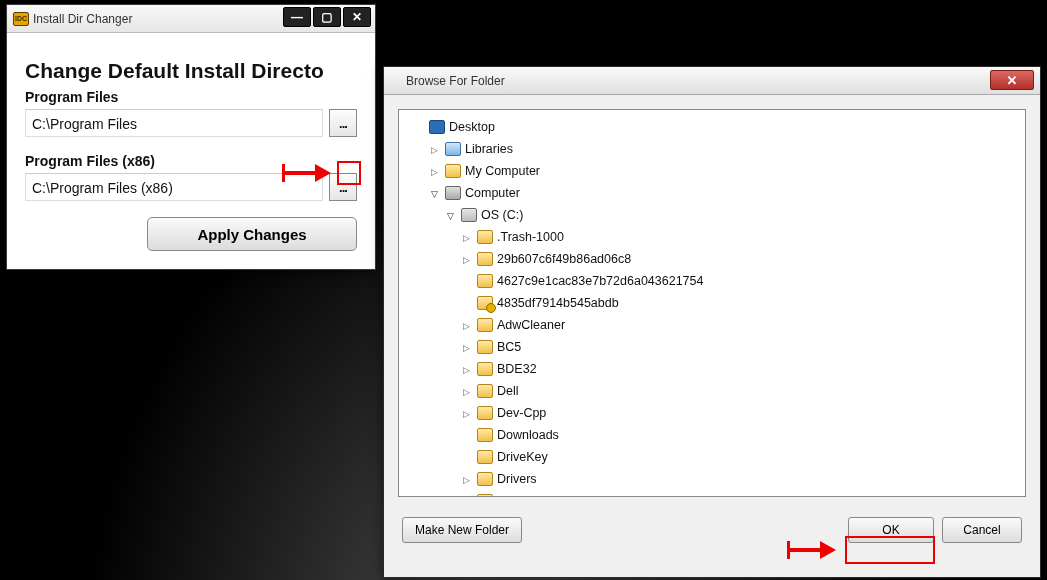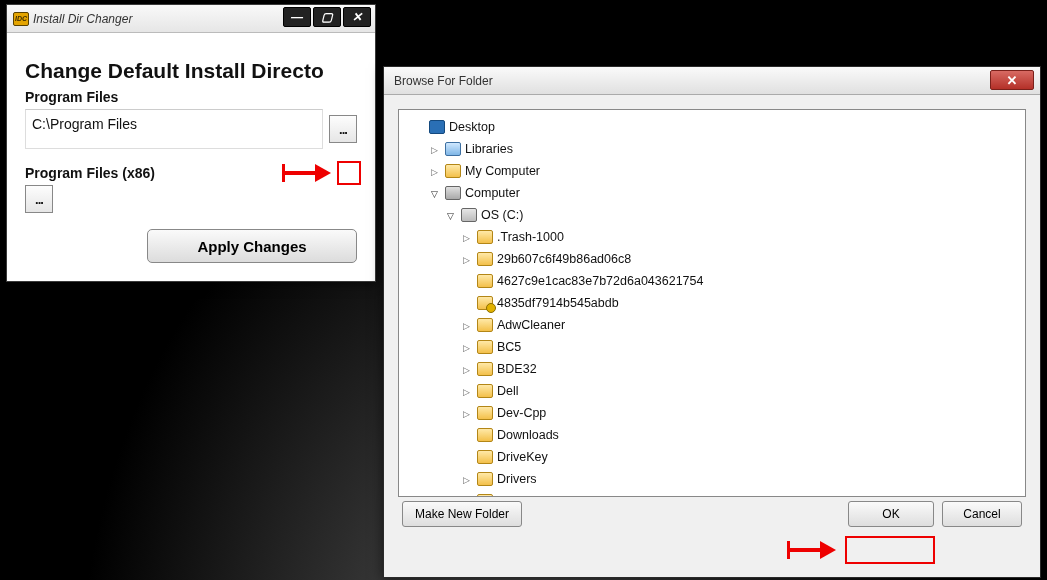--- a/index.html
+++ b/index.html
@@ -21,21 +21,20 @@
     border:1px solid #3a3a3a;
     box-shadow:0 2px 10px rgba(0,0,0,0.6);
   }
   .w1-titlebar {
     height:28px;
     background:linear-gradient(#f9f9f9,#e6e6e6);
     border-bottom:1px solid #bbb;
     display:flex; align-items:center;
     padding-left:6px;
     position:relative;
-    font-style:italic;
   }
   .w1-title-icon {
     width:16px; height:14px; margin-right:4px;
     background:#e4a400; border:1px solid #5a4100; border-radius:2px;
     display:flex; align-items:center; justify-content:center;
     font-size:7px; font-weight:bold; color:#3b2a00;
   }
   .w1-title { font-size:12px; color:#333; }
   .w1-btns {
     position:absolute; right:4px; top:2px; display:flex; gap:2px;
@@ -50,21 +49,21 @@
   .w1-btn.close { background:#222; }
   .w1-body { padding:22px 18px 18px 18px; }
   .w1-h1 {
     font-size:21px; font-weight:700; margin:4px 0 6px 0;
     white-space:nowrap; overflow:hidden;
   }
   .w1-sub { font-size:14px; line-height:1.35; margin-bottom:16px; }
   .w1-label { font-size:14px; font-weight:700; margin-bottom:4px; }
   .w1-row { display:flex; align-items:center; gap:6px; margin-bottom:16px; }
   .w1-input {
-    flex:1; height:40px; line-height:28px;
+    flex:1; height:28px; line-height:28px;
     padding:0 6px;
     border:1px solid #ddd; border-top-color:#ccc;
     font-size:14px; background:#fff;
   }
   .w1-browse {
     width:28px; height:28px;
     border:1px solid #888;
     background:linear-gradient(#fdfdfd,#e6e6e6);
     display:flex; align-items:center; justify-content:center;
     font-weight:bold; cursor:pointer;
@@ -90,21 +89,21 @@
     position:absolute; left:383px; top:66px; width:658px; height:512px;
     background:#f0f0f0;
     border:1px solid #2a2a2a;
     box-shadow:0 2px 12px rgba(0,0,0,0.6);
   }
   .w2-titlebar {
     height:28px;
     background:linear-gradient(#fafafa,#e0e0e0);
     border-bottom:1px solid #aaa;
     display:flex; align-items:center;
-    padding-left:10px; font-size:12px; color:#333;
+    padding-left:22px; font-size:12px; color:#333;
     position:relative;
   }
   .w2-close {
     position:absolute; right:6px; top:3px;
     width:44px; height:20px;
     background:linear-gradient(#d86a63,#b43028);
     border:1px solid #7a201a; border-radius:2px;
     color:#fff; font-weight:bold;
     display:flex; align-items:center; justify-content:center;
     cursor:pointer; font-size:13px;
@@ -138,21 +137,21 @@
   .ficon.library { background:linear-gradient(#cfe8ff,#7fb6e6); border-color:#3d6fa1; }
   .ficon.computer{ background:linear-gradient(#e0e0e0,#a9a9a9); border-color:#666; }
   .ficon.drive   { background:linear-gradient(#e6e6e6,#bcbcbc); border-color:#666; }
   .ficon.locked::after{
     content:""; position:absolute; right:-4px; bottom:-4px;
     width:8px; height:8px; background:#e2b200; border:1px solid #8a6d00; border-radius:50%;
   }
   .tree-row .lbl { }
   .w2-footer {
     display:flex; align-items:flex-end; gap:8px;
-    padding:4px 4px 0 4px;
+    padding:20px 4px 0 4px;
   }
   .w2-footer .spaceflex { flex:1; }
   .btn {
     height:26px; padding:0 12px;
     border:1px solid #888; border-radius:3px;
     background:linear-gradient(#fafafa,#dedede);
     font-size:12px; cursor:pointer;
     min-width:80px;
   }
   .btn.ok { min-width:86px; }
@@ -180,20 +179,21 @@
     <div class="w1-h1">Change Default Install Directo</div>
 
     <div class="w1-label">Program Files</div>
     <div class="w1-row">
       <div class="w1-input">C:\Program Files</div>
       <div class="w1-browse">...</div>
     </div>
 
     <div class="w1-label">Program Files (x86)</div>
     <div class="w1-row">
+      <div class="w1-input">C:\Program Files (x86)</div>
       <div class="w1-browse">...</div>
     </div>
 
     <button class="w1-apply">Apply Changes</button>
   </div>
 </div>
 
 <svg class="red-arrow" style="left:281px; top:160px; width:50px; height:26px;">
   <line x1="2" y1="13" x2="34" y2="13" stroke="#e00" stroke-width="4"></line>
   <polygon points="34,4 50,13 34,22" fill="#e00"></polygon>

